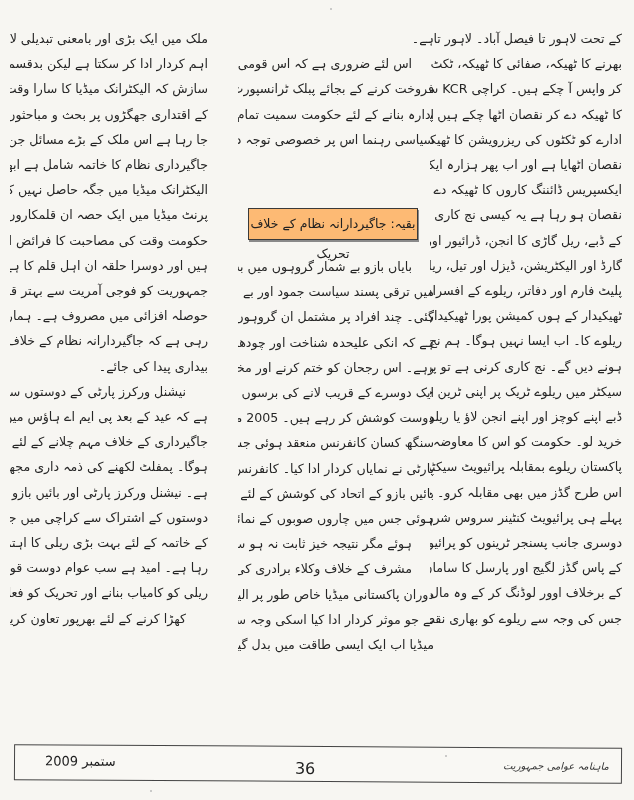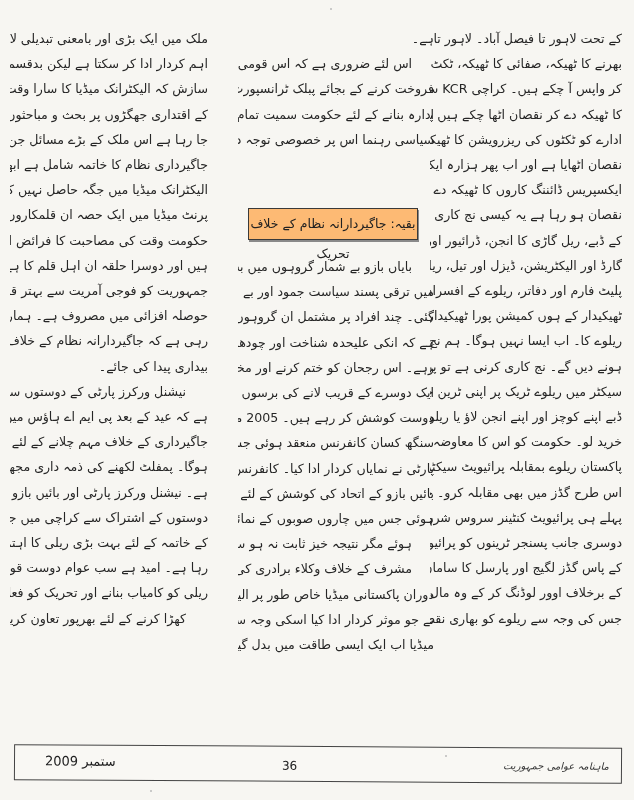--- a/index.html
+++ b/index.html
@@ -23,21 +23,21 @@
     border:1.5px solid #3a3a3a; box-shadow:1px 2px 0 #8a8a8a;
     direction:rtl; text-align:center; font-size:12.5px; line-height:30px; color:#222;
     background:#fdba74;
   }
   .footer {
     position:absolute; left:14px; top:746px; width:606px; height:34px;
     border:1.2px solid #444; background:#f9f8f4;
     transform:rotate(0.35deg);
   }
   .footer .date { position:absolute; left:10px; top:8px; font-size:13px; color:#222; direction:ltr;margin-left:20px; }
-  .footer .pageno { position:absolute; left:267px; top:12px; font-size:12px; color:#222; }
+  .footer .pageno { position:absolute; left:280px; top:12px; font-size:16px; color:#222; }
   .footer .mag { position:absolute; right:12px; top:12px; font-size:10px; color:#333; direction:rtl;font-style:italic; }
   .speck { position:absolute; width:2px; height:2px; background:#bbb; border-radius:50%; }
 </style>
 </head>
 <body>
 
 <div class="page">
 
   <div class="col col-right" id="col-right">
       <span class="line">کے تحت لاہور تا فیصل آباد۔ لاہور تا نارووال پانی</span>

